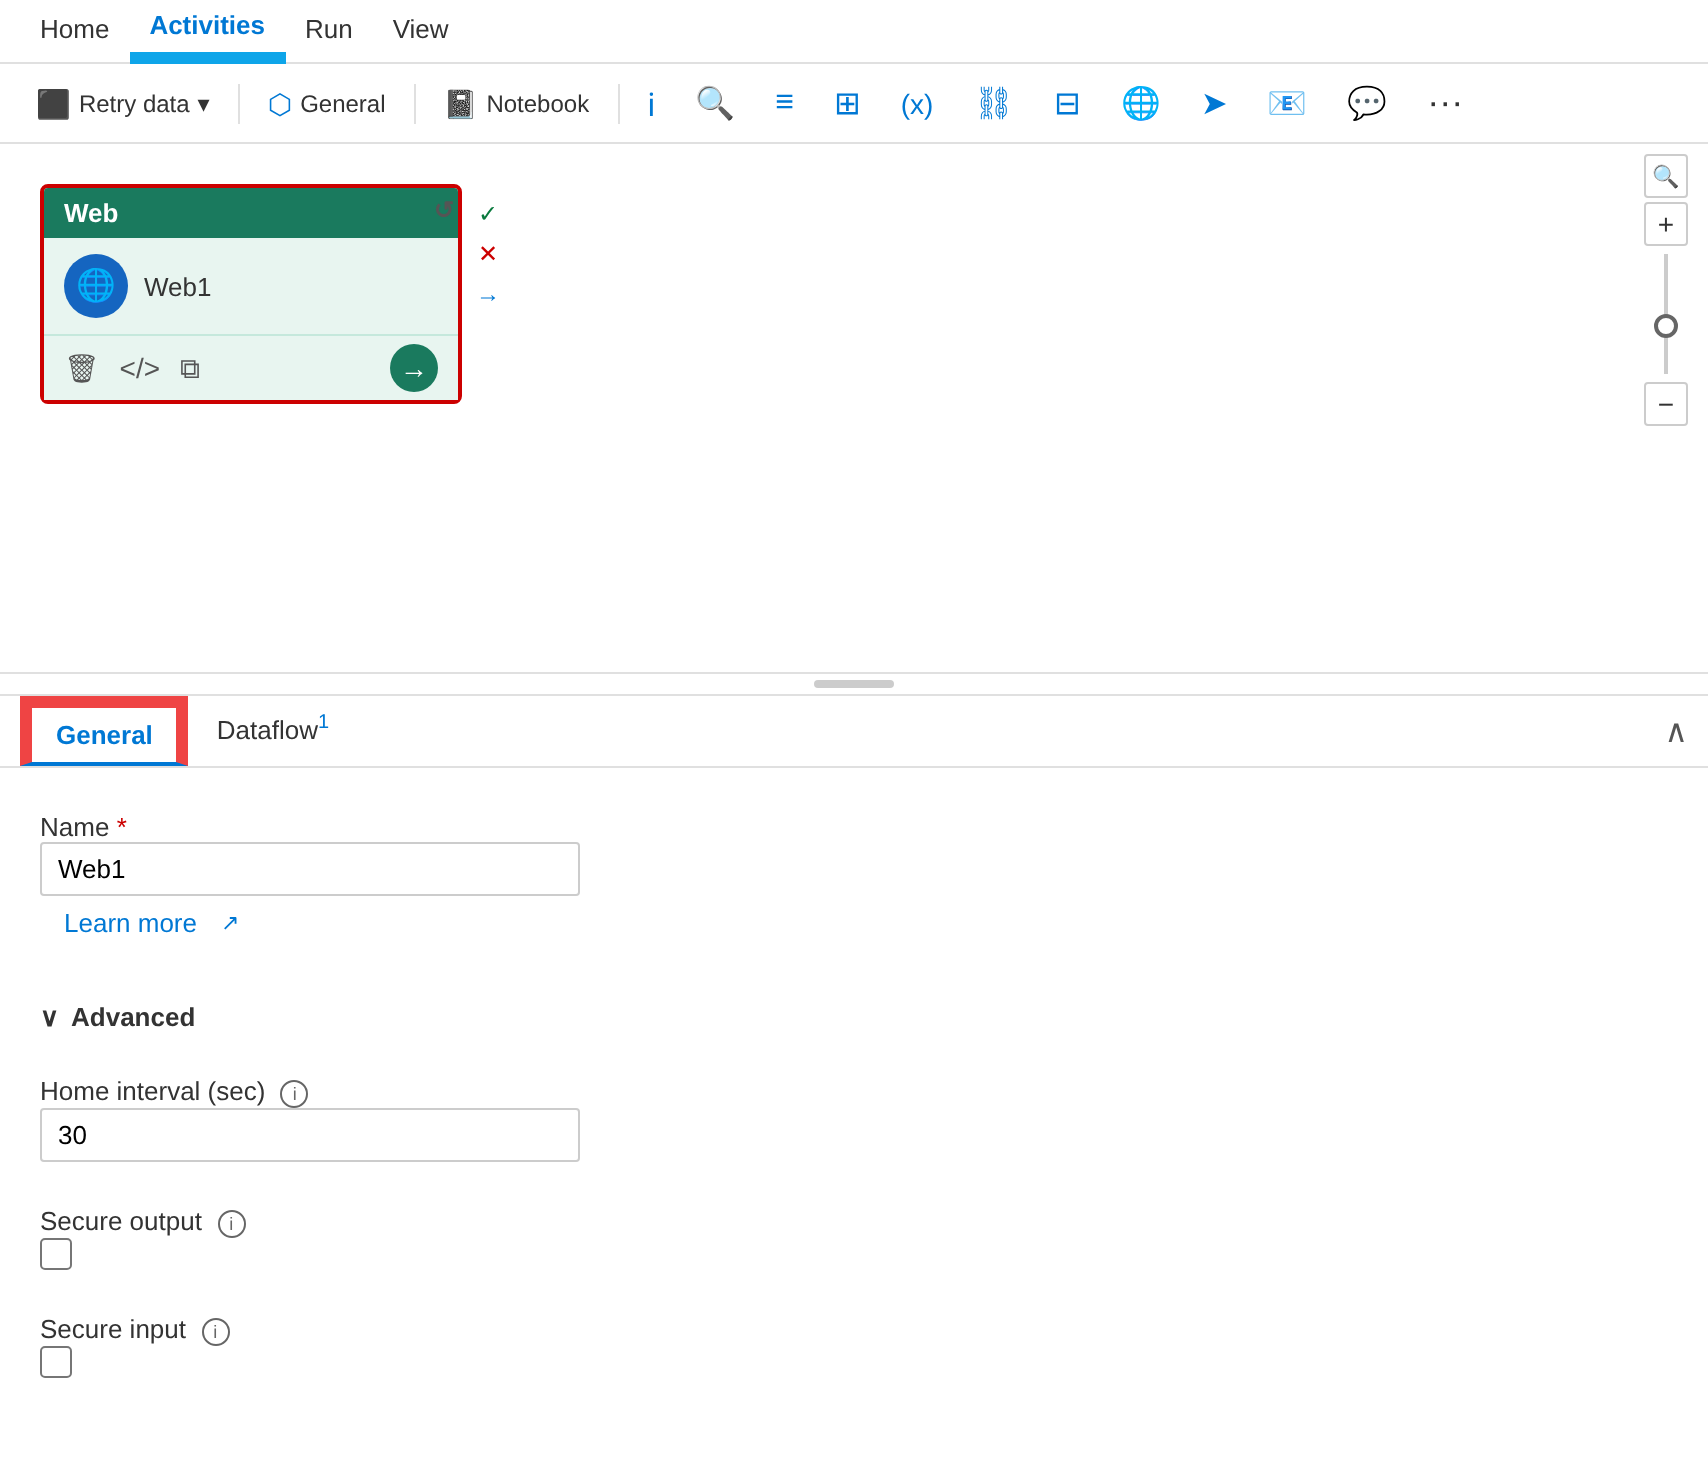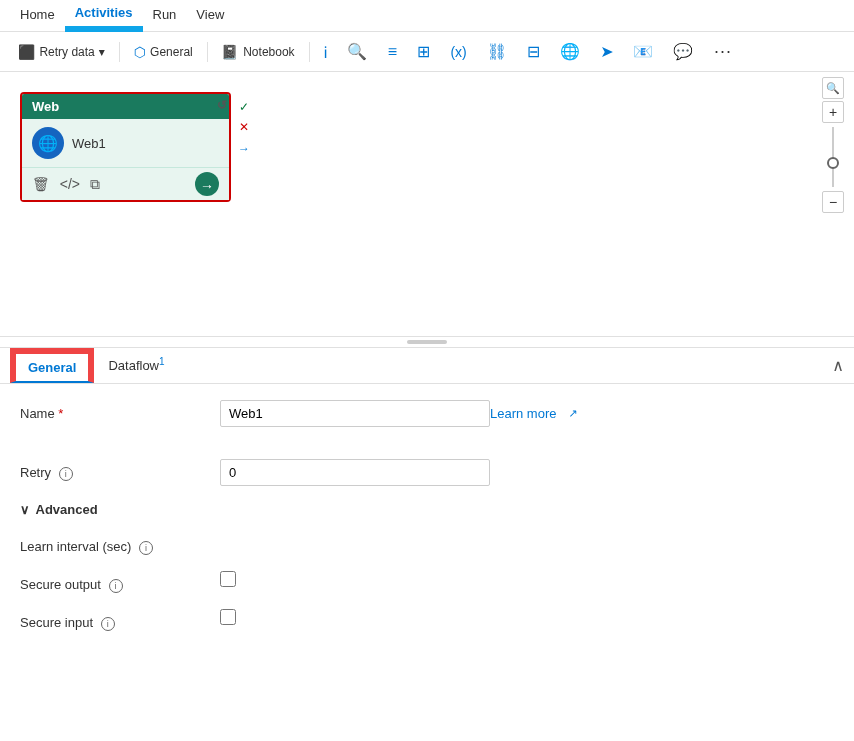--- a/index.html
+++ b/index.html
@@ -225,20 +225,21 @@
     }
 
     
     .form-area {
       padding: 16px 20px;
     }
     .form-row {
       display: flex;
       align-items: flex-start;
       margin-bottom: 16px;
+      flex-direction: column;
     }
     .form-label {
       width: 200px;
       min-width: 200px;
       font-size: 13px;
       color: #333;
       padding-top: 6px;
     }
     .form-label .required { color: #cc0000; }
     .form-label .info-icon {
@@ -265,20 +266,21 @@
       width: 270px;
       height: 70px;
       padding: 5px 8px;
       border: 1px solid #ccc;
       border-radius: 2px;
       font-size: 13px;
       font-family: inherit;
       resize: vertical;
     }
     .learn-more-link {
+      margin-left: 12px;
       color: #0078d4;
       font-size: 13px;
       cursor: pointer;
       display: flex; align-items: center; gap: 12px;
       padding-top: 6px;
       text-decoration: none;
     }
     .ext-icon { font-size: 11px; }
 
     
@@ -410,38 +412,32 @@
       <a class="learn-more-link">
         <span>Learn more</span>
         <span class="ext-icon">↗</span>
       </a>
     </div>
 
 
     <div class="form-row">
     </div>
 
-    <div class="form-row">
-      <div class="form-label">
-        <span>Retry</span>
-        <span class="info-icon">i</span>
-      </div>
-      <input class="form-input" type="text" value="0" style="">
-    </div>
 
     <div class="advanced-section">
       <span>∨</span>
       <span>Advanced</span>
     </div>
 
     <div class="form-row">
       <div class="form-label">
-        <span>Learn interval (sec)</span>
+        <span>Home interval (sec)</span>
         <span class="info-icon">i</span>
       </div>
+      <input class="form-input" type="text" value="30" style="">
     </div>
 
     <div class="form-row">
       <div class="form-label">
         <span>Secure output</span>
         <span class="info-icon">i</span>
       </div>
       <input type="checkbox" class="form-checkbox" style="">
     </div>
 

